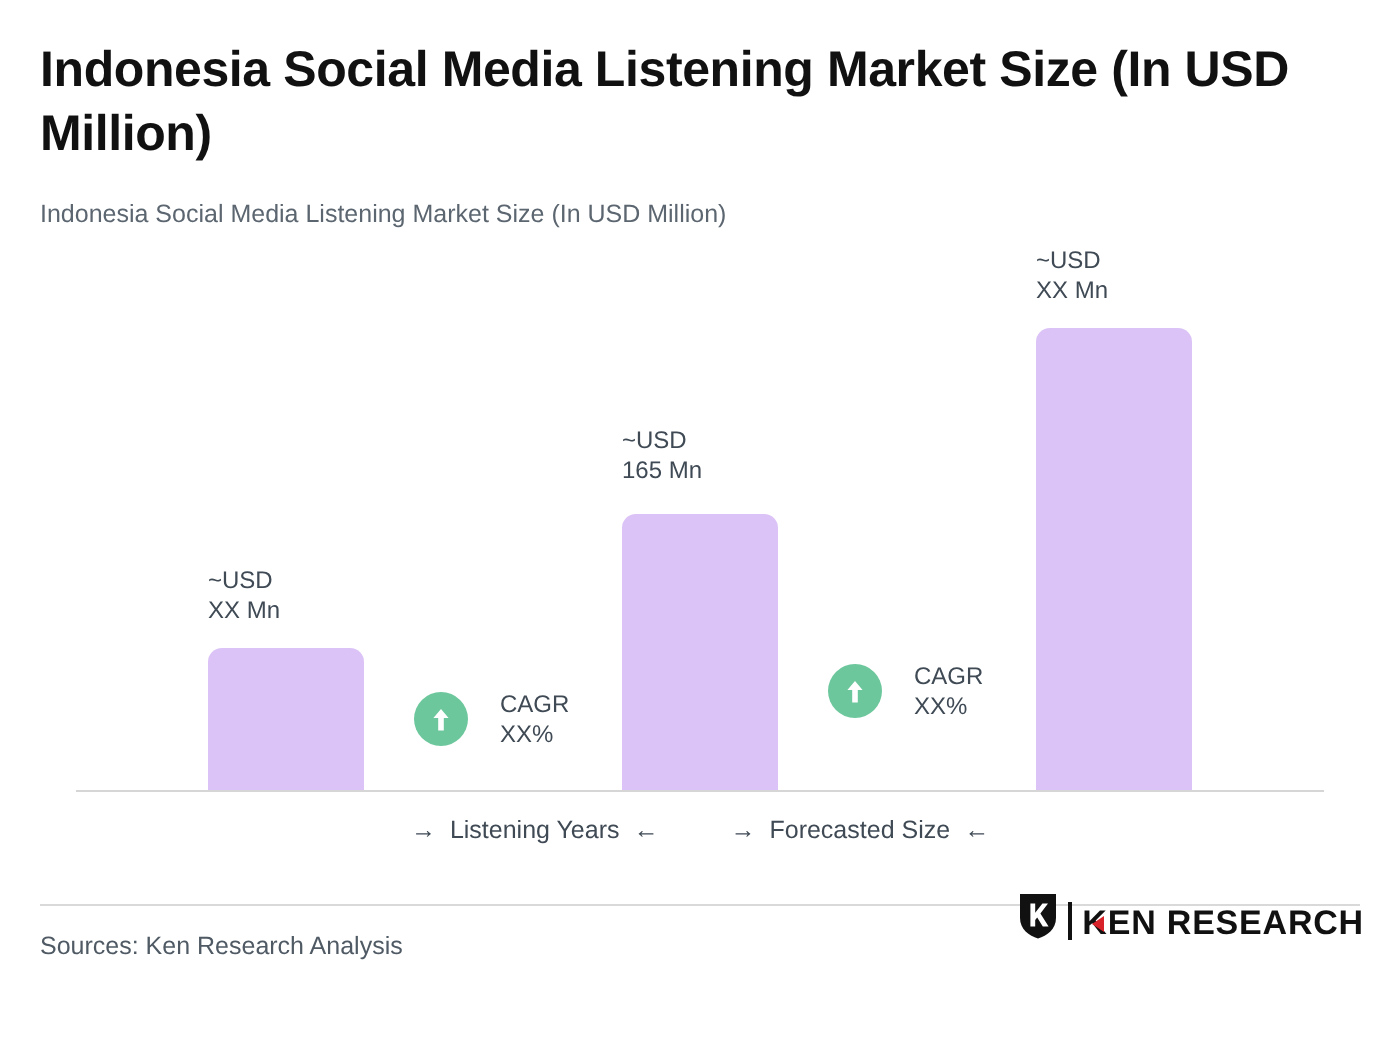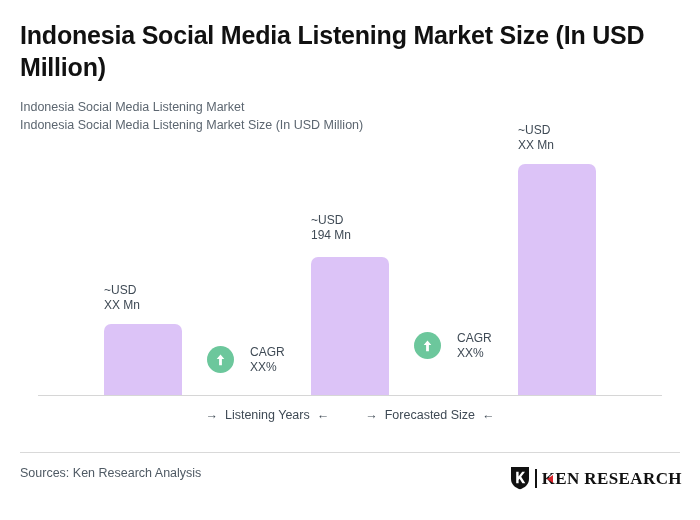--- a/index.html
+++ b/index.html
@@ -144,25 +144,24 @@
     position: absolute;
     left: 20px;
     top: 466px;
     font-size: 12.5px;
     color: #4f5a64;
     white-space: nowrap;
   }
   .brand-logo {
     position: absolute;
     right: 18px;
-    top: 466px;
-    display: flex;
-    align-items: center;
+    top: 446px;
+    display: flex;
+    align-items: flex-end;
     gap: 5px;
-    font-family: Liberation Serif, serif;
   }
   .brand-mark { display: block; }
   .brand-divider {
     width: 2px;
     height: 19px;
     background: #111111;
   }
   .brand-word {
     font-size: 17px;
     font-weight: bold;
@@ -183,21 +182,20 @@
   }
 </style>
 </head>
 <body>
 
 <div id="page">
 
   <div class="chart-title">Indonesia Social Media Listening Market Size (In USD Million)</div>
 
   <div class="subtitle-block">
-    <div class="subtitle-line">Indonesia Social Media Listening Market</div>
     <div class="subtitle-line">Indonesia Social Media Listening Market Size (In USD Million)</div>
   </div>
 
   <div class="plot-area">
 
     <div class="bar-label" style="left:104px; top:283px; width:78px;">
       <div>~USD</div>
       <div>XX Mn</div>
     </div>
     <div class="bar" style="left:104px; top:324px; width:78px; height:71px;"></div>
@@ -209,21 +207,21 @@
         </svg>
       </div>
       <div class="cagr-text">
         <div>CAGR</div>
         <div>XX%</div>
       </div>
     </div>
 
     <div class="bar-label" style="left:311px; top:213px; width:78px;">
       <div>~USD</div>
-      <div>194 Mn</div>
+      <div>165 Mn</div>
     </div>
     <div class="bar" style="left:311px; top:257px; width:78px; height:138px;"></div>
 
     <div class="cagr-group" style="left:414px; top:331px;">
       <div class="cagr-badge">
         <svg width="13" height="14" viewBox="0 0 13 14" aria-hidden="true">
           <path d="M6.5 1.5 L10.3 6.0 L7.9 6.0 L7.9 12.3 L5.1 12.3 L5.1 6.0 L2.7 6.0 Z" fill="#ffffff"></path>
         </svg>
       </div>
       <div class="cagr-text">

